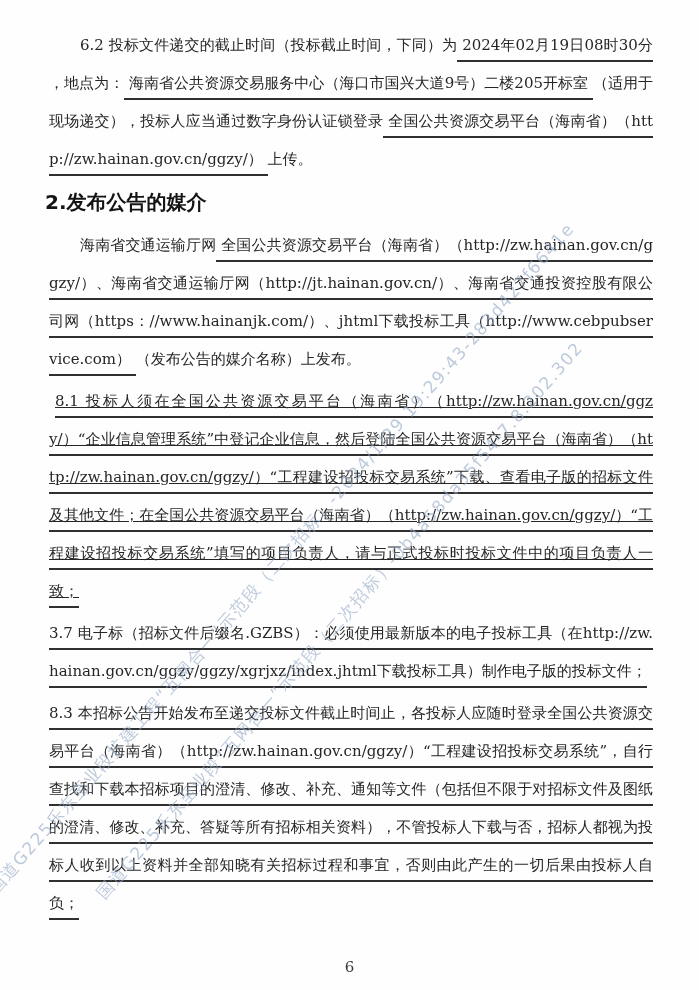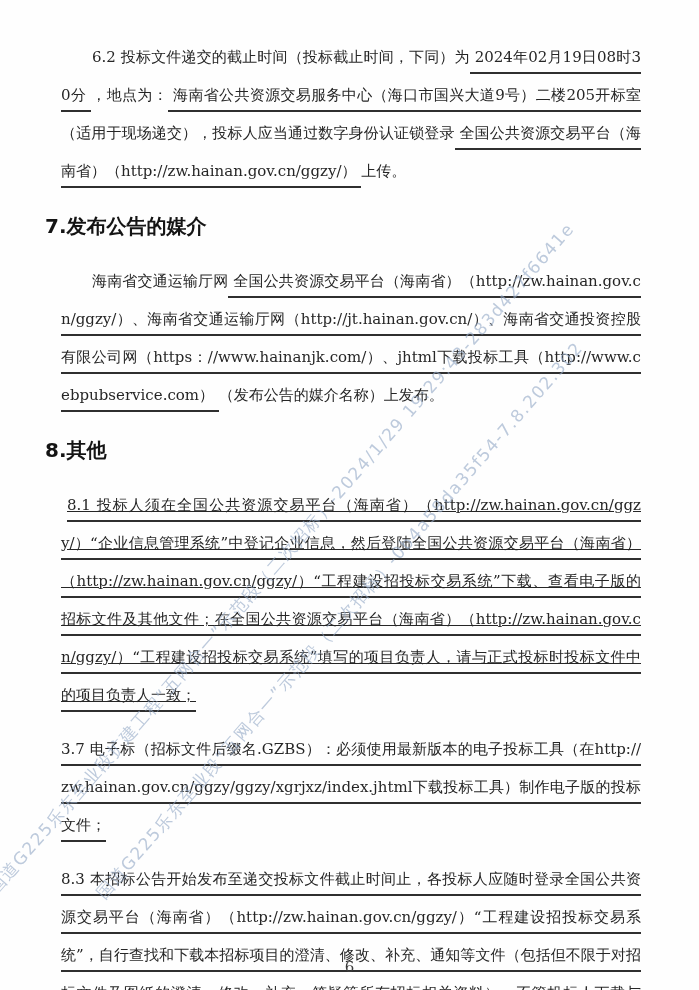--- a/index.html
+++ b/index.html
@@ -16,21 +16,21 @@
     position: absolute;
     left: 45px;
     top: 22px;
     width: 612px;
   }
   .para {
     font-size: 15px;
     line-height: 38px;
     text-align: justify;
     word-break: break-all;
-    margin: 16px;
+    margin: 4px;
   }
   .para.ind { text-indent: 31px; }
   .para.sm  { text-indent: 6px; text-decoration: underline; }
   .heading {
     font-family: "DejaVu Sans", "Liberation Sans", sans-serif;
     font-size: 20px;
     font-weight: bold;
     color: #141414;
     line-height: 40px;
     margin: 3px 0 0 0;
@@ -65,24 +65,23 @@
   }
 </style>
 </head>
 <body>
 
 <div class="page">
 
   <div class="content">
     <p class="para ind"><span>6.2 投标文件递交的截止时间（投标截止时间，下同）为</span><span class="u"> 2024年02月19日08时30分 </span><span>，地点为：</span><span class="u"> 海南省公共资源交易服务中心（海口市国兴大道9号）二楼205开标室 </span><span>（适用于现场递交），投标人应当通过数字身份认证锁登录</span><span class="u"> 全国公共资源交易平台（海南省）（http://zw.hainan.gov.cn/ggzy/） </span><span>上传。</span></p>
 
-    <h2 class="heading">7.发布公告的媒介</h2>
+    <h2 class="heading">2.发布公告的媒介</h2>
     <p class="para ind"><span>海南省交通运输厅网</span><span class="u"> 全国公共资源交易平台（海南省）（http://zw.hainan.gov.cn/ggzy/）、海南省交通运输厅网（http://jt.hainan.gov.cn/）、海南省交通投资控股有限公司网（https：//www.hainanjk.com/）、jhtml下载投标工具（http://www.cebpubservice.com） </span><span>（发布公告的媒介名称）上发布。</span></p>
 
-    <h2 class="heading">8.其他</h2>
     <p class="para sm"><span class="u">8.1 投标人须在全国公共资源交易平台（海南省）（http://zw.hainan.gov.cn/ggzy/）“企业信息管理系统”中登记企业信息，然后登陆全国公共资源交易平台（海南省）（http://zw.hainan.gov.cn/ggzy/）“工程建设招投标交易系统”下载、查看电子版的招标文件及其他文件；在全国公共资源交易平台（海南省）（http://zw.hainan.gov.cn/ggzy/）“工程建设招投标交易系统”填写的项目负责人，请与正式投标时投标文件中的项目负责人一致；</span></p>
     <p class="para"><span class="u">3.7 电子标（招标文件后缀名.GZBS）：必须使用最新版本的电子投标工具（在http://zw.hainan.gov.cn/ggzy/ggzy/xgrjxz/index.jhtml下载投标工具）制作电子版的投标文件；</span></p>
     <p class="para"><span class="u">8.3 本招标公告开始发布至递交投标文件截止时间止，各投标人应随时登录全国公共资源交易平台（海南省）（http://zw.hainan.gov.cn/ggzy/）“工程建设招投标交易系统”，自行查找和下载本招标项目的澄清、修改、补充、通知等文件（包括但不限于对招标文件及图纸的澄清、修改、补充、答疑等所有招标相关资料），不管投标人下载与否，招标人都视为投标人收到以上资料并全部知晓有关招标过程和事宜，否则由此产生的一切后果由投标人自负；</span></p>
   </div>
 
   <div class="watermark">
     <div class="wm wm1">国道G225乐东至业段扩建工程“五网合一”示范段（二次招标）-2024/1/29 19:29:43-283d427f6641e</div>
     <div class="wm wm2">国道G225乐东至业段“五网合一”示范段（二次招标）-0b4a58da35f54-7.8.202.302</div>
   </div>
 

